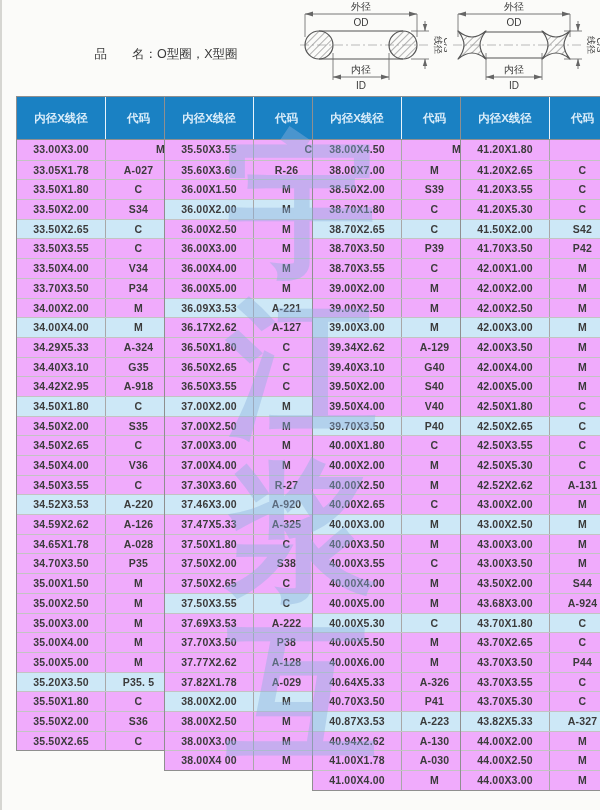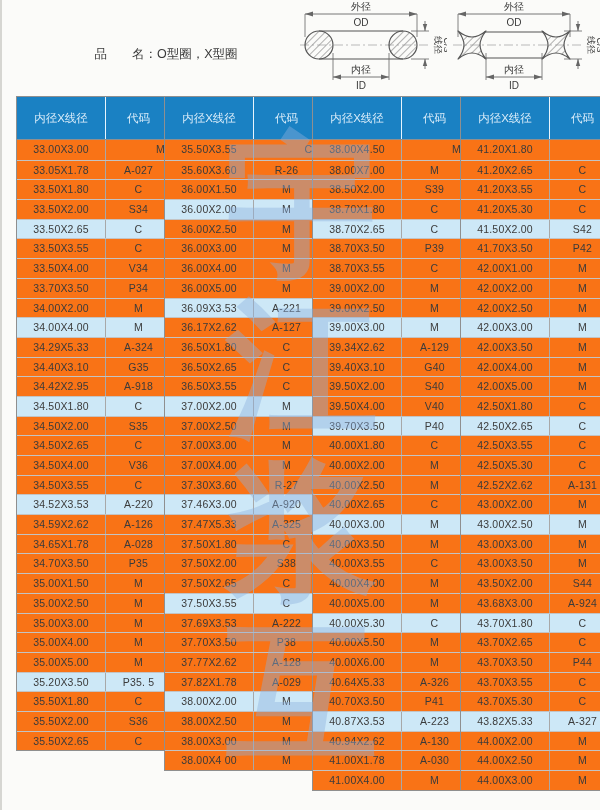--- a/index.html
+++ b/index.html
@@ -19,22 +19,22 @@
   .diag.oring { left:297px; }
   .diag.xring { left:450px; }
   
   .watermark {
     position:absolute; left:205px; top:125px; width:190px; z-index:6;
     pointer-events:none; text-align:center;
     font-weight:bold; font-size:152px; line-height:162px;
     color:rgba(140,176,221,0.42);
   }
   
-  .otable { position:absolute; top:96px; width:156px; background:#f97316;
-            border:1px solid #8f8f8f; box-sizing:border-box; z-index:2; }
+  .otable { position:absolute; top:96px; width:156px; background:#f0abfc;
+            border:1px solid #8f8f8f; box-sizing:border-box; z-index:2;font-weight:bold; }
   .otable.t1 { left:14px; }  .otable.t2 { left:162px; }
   .otable.t3 { left:310px; } .otable.t4 { left:458px; }
   .thead { display:flex; height:43px; background:#1a81c3;
            border-bottom:1px solid #8f8f8f; box-sizing:border-box; }
   .th { color:#d9ecf9; font-size:11.5px; display:flex; align-items:center;
         justify-content:center; box-sizing:border-box; }
   .th.size { width:89px; border-right:1px solid #e8f4fc; }
   .th.code { flex:1; }
   .row { display:flex; height:19.7px; box-sizing:border-box;
          border-top:1px solid #c3c3c3; background:transparent; }

